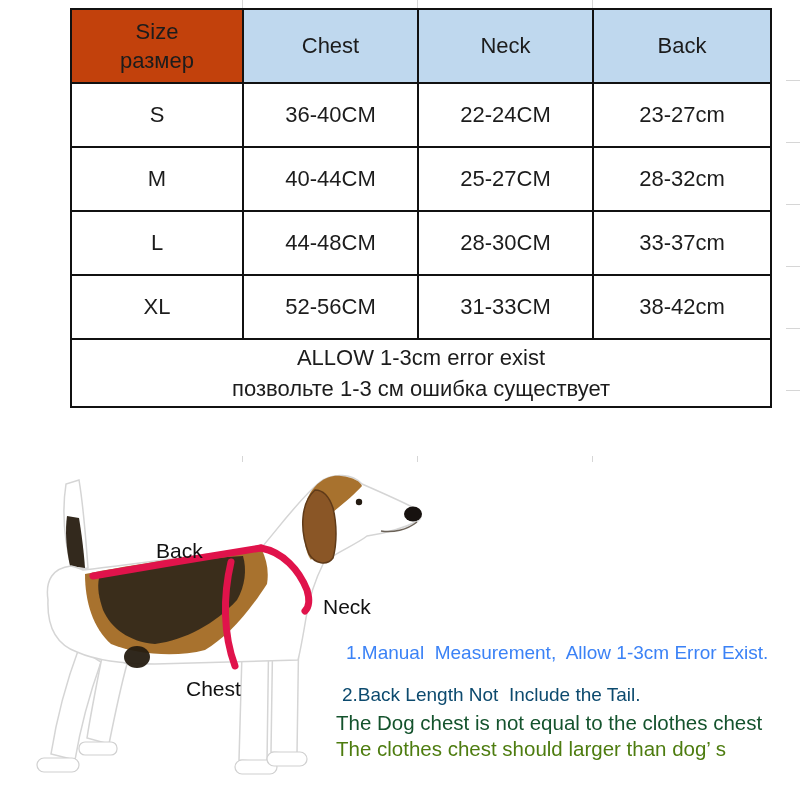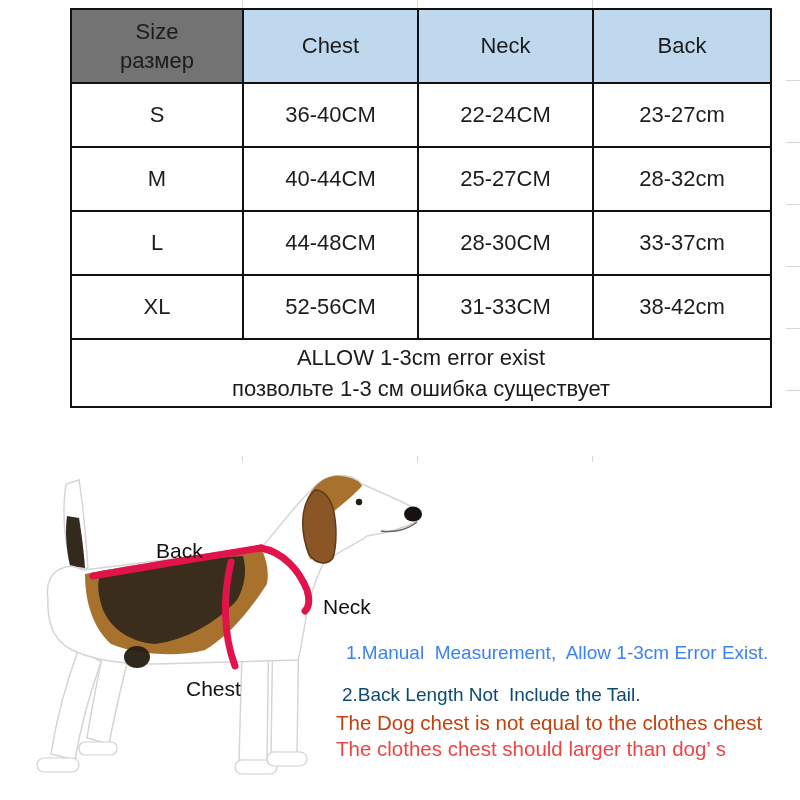--- a/index.html
+++ b/index.html
@@ -45,21 +45,21 @@
 
   <table class="size-table">
     <colgroup>
       <col style="width:172px">
         <col style="width:175px">
         <col style="width:175px">
         <col style="width:178px">
     </colgroup>
     <thead>
       <tr>
-        <th style="background-color: #737373;">
+        <th style="background-color: #c2410c;">
           <div class="hdr-twoline">
             <div>Size</div>
             <div>размер</div>
           </div>
         </th>
         <th style="background-color: rgb(191, 216, 238);">Chest</th>
         <th style="background-color: rgb(191, 216, 238);">Neck</th>
         <th style="background-color: rgb(191, 216, 238);">Back</th>
       </tr>
     </thead>
@@ -161,16 +161,16 @@
       <path d="M 216,94 C 208,128 208,166 220,198" fill="none" stroke="#e0134b" stroke-width="7" stroke-linecap="round" style="stroke: rgb(224, 19, 75);"></path>
     </svg>
   </div>
 
   <div class="diagram-label label-back">Back</div>
   <div class="diagram-label label-neck">Neck</div>
   <div class="diagram-label label-chest">Chest</div>
 
   <div class="note note-red note1" style="color: #3b82f6;">1.Manual  Measurement,  Allow 1-3cm Error Exist.</div>
   <div class="note note-red note2" style="color: #0c4a6e;">2.Back Length Not  Include the Tail.</div>
-  <div class="note note-black note3" style="color: #c2410c;">The Dog chest is not equal to the clothes chest</div>
-  <div class="note note-black note4" style="color: #ef4444;">The clothes chest should larger than dog’ s</div>
+  <div class="note note-black note3" style="color: #14532d;">The Dog chest is not equal to the clothes chest</div>
+  <div class="note note-black note4" style="color: #4d7c0f;">The clothes chest should larger than dog’ s</div>
 
 </div>
 
 </body></html>

